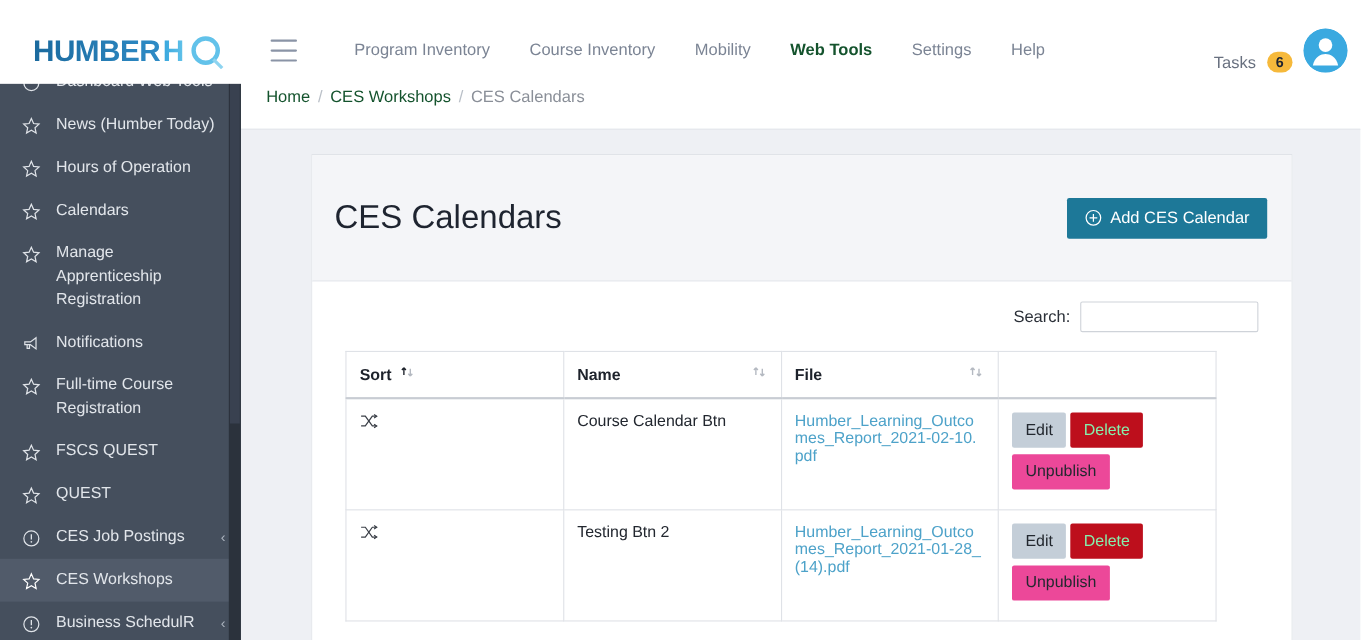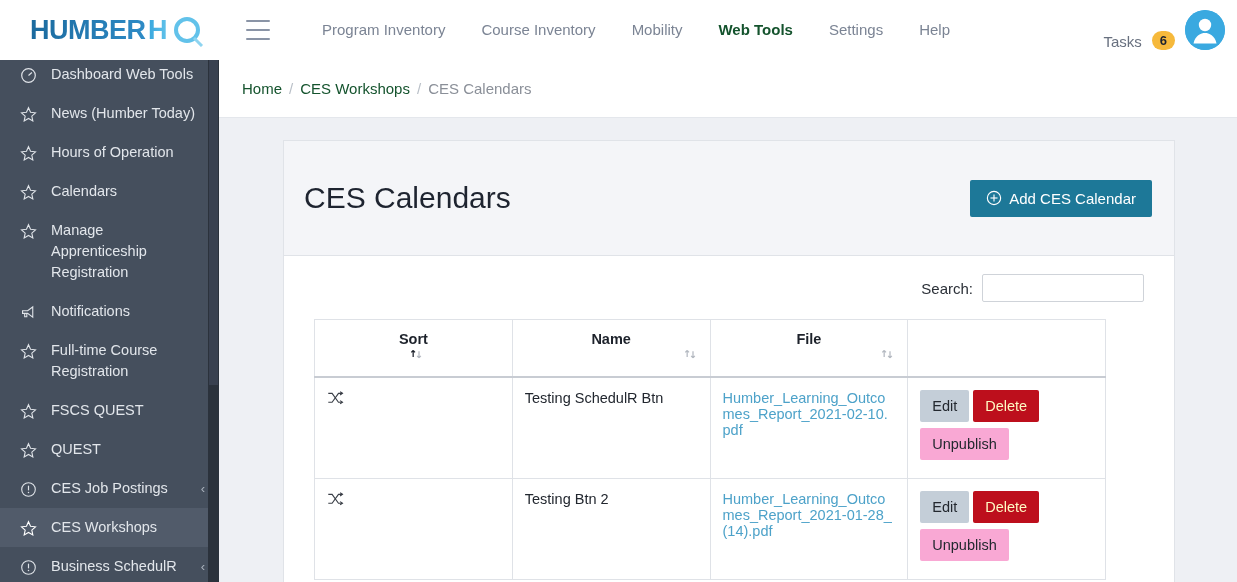--- a/index.html
+++ b/index.html
@@ -7,21 +7,21 @@
     margin: 0; padding: 0;
     width: 1237px; height: 582px;
     overflow: hidden;
     background: #ffffff;
     font-family: "Liberation Sans", sans-serif;
   }
   .app { position: relative; width: 1237px; height: 582px; overflow: hidden; }
 
   
   .topbar {
-    position: absolute; top: 0; left: 0; width: 1237px; height: 60px;
+    position: absolute; top: 16px; left: 0; width: 1237px; height: 60px;
     background: #ffffff; display: flex; align-items: center;
     border-bottom: 1px solid #ffffff; z-index: 20;
   }
   .logo {
     margin-left: 30px; width: 176px; height: 34px;
     display: flex; align-items: center;
   }
   .hamburger {
     margin-left: 40px; width: 24px; height: 20px;
     display: flex; flex-direction: column; justify-content: space-between;
@@ -123,41 +123,41 @@
     background: #ffffff;
   }
 
   table.grid { border-collapse: collapse; width: 792px; margin: 0 0 0 8px; table-layout: fixed; }
   table.grid th {
     border: 1px solid #dfe2e7; border-bottom: 2px solid #c8ccd3;
     font-size: 14.5px; color: #1d222b; text-align: left;
     padding: 11px 12px; font-weight: bold; background: #ffffff;
     vertical-align: middle;
   }
-  table.grid th .thin { display: flex; align-items: center; flex-direction: column; }
+  table.grid th .thin { display: flex; align-items: center; }
   table.grid th .sortico { margin-left: auto; }
   table.grid th.sortcol .sortico { margin-left: 7px; }
   table.grid td {
     border: 1px solid #dfe2e7; font-size: 14.5px; color: #22272f;
     padding: 12px 12px; vertical-align: top; background: #ffffff;
   }
   td.col-sort { width: 72px; }
   td.col-name { width: 142px; }
   td.col-file { width: 402px; }
   td.col-act { width: 174px; background: #f2f2f2; padding: 10px 10px 12px 12px; }
   td.col-file a { color: #4da2c9; text-decoration: none; word-break: break-all; }
 
   .act-btn {
     border: none; font-size: 14.5px; padding: 7px 12px; cursor: pointer;
     border-radius: 2px; margin: 0 4px 6px 0; display: inline-block;
     font-family: "Liberation Sans", sans-serif; line-height: 18px; text-align: center;
   }
   .act-edit { background: #c4ced8; color: #23282f; }
-  .act-delete { background: #bd0f1c; color: #fef9c3; }
-  .act-unpub { background: #f9a8d4; color: #23282f; }
+  .act-delete { background: #bd0f1c; color: #86efac; }
+  .act-unpub { background: #ec4899; color: #23282f; }
   .act-row2 { display: block; margin-top: 0; }
 
   .shuffle-ico { color: #3a3f47; }
 </style>
 </head>
 <body>
 
 <div class="app">
 
   <div class="topbar">
@@ -413,21 +413,21 @@
                 <td class="col-sort">
                   <span class="shuffle-ico">
                     <svg width="17" height="16" viewBox="0 0 20 18">
                       <path d="M1.5 3.5 L6 3.5 L13.5 14 L18 14" stroke="#3a3f47" stroke-width="1.3" fill="none"></path>
                       <path d="M1.5 14 L6 14 L13.5 3.5 L18 3.5" stroke="#3a3f47" stroke-width="1.3" fill="none"></path>
                       <path d="M15.4 1.6 L18.2 3.5 L15.4 5.4" stroke="#3a3f47" stroke-width="1.3" fill="none"></path>
                       <path d="M15.4 12.1 L18.2 14 L15.4 15.9" stroke="#3a3f47" stroke-width="1.3" fill="none"></path>
                     </svg>
                   </span>
                 </td>
-                <td class="col-name">Testing SchedulR Btn</td>
+                <td class="col-name">Course Calendar Btn</td>
                 <td class="col-file">
                   <a href="#">Humber_Learning_Outcomes_Report_2021-02-10.pdf</a>
                 </td>
                 <td class="col-act">
                   <button class="act-btn act-edit">Edit</button><button class="act-btn act-delete">Delete</button>
                   <button class="act-btn act-unpub act-row2">Unpublish</button>
                 </td>
               </tr>
 
               <tr>

